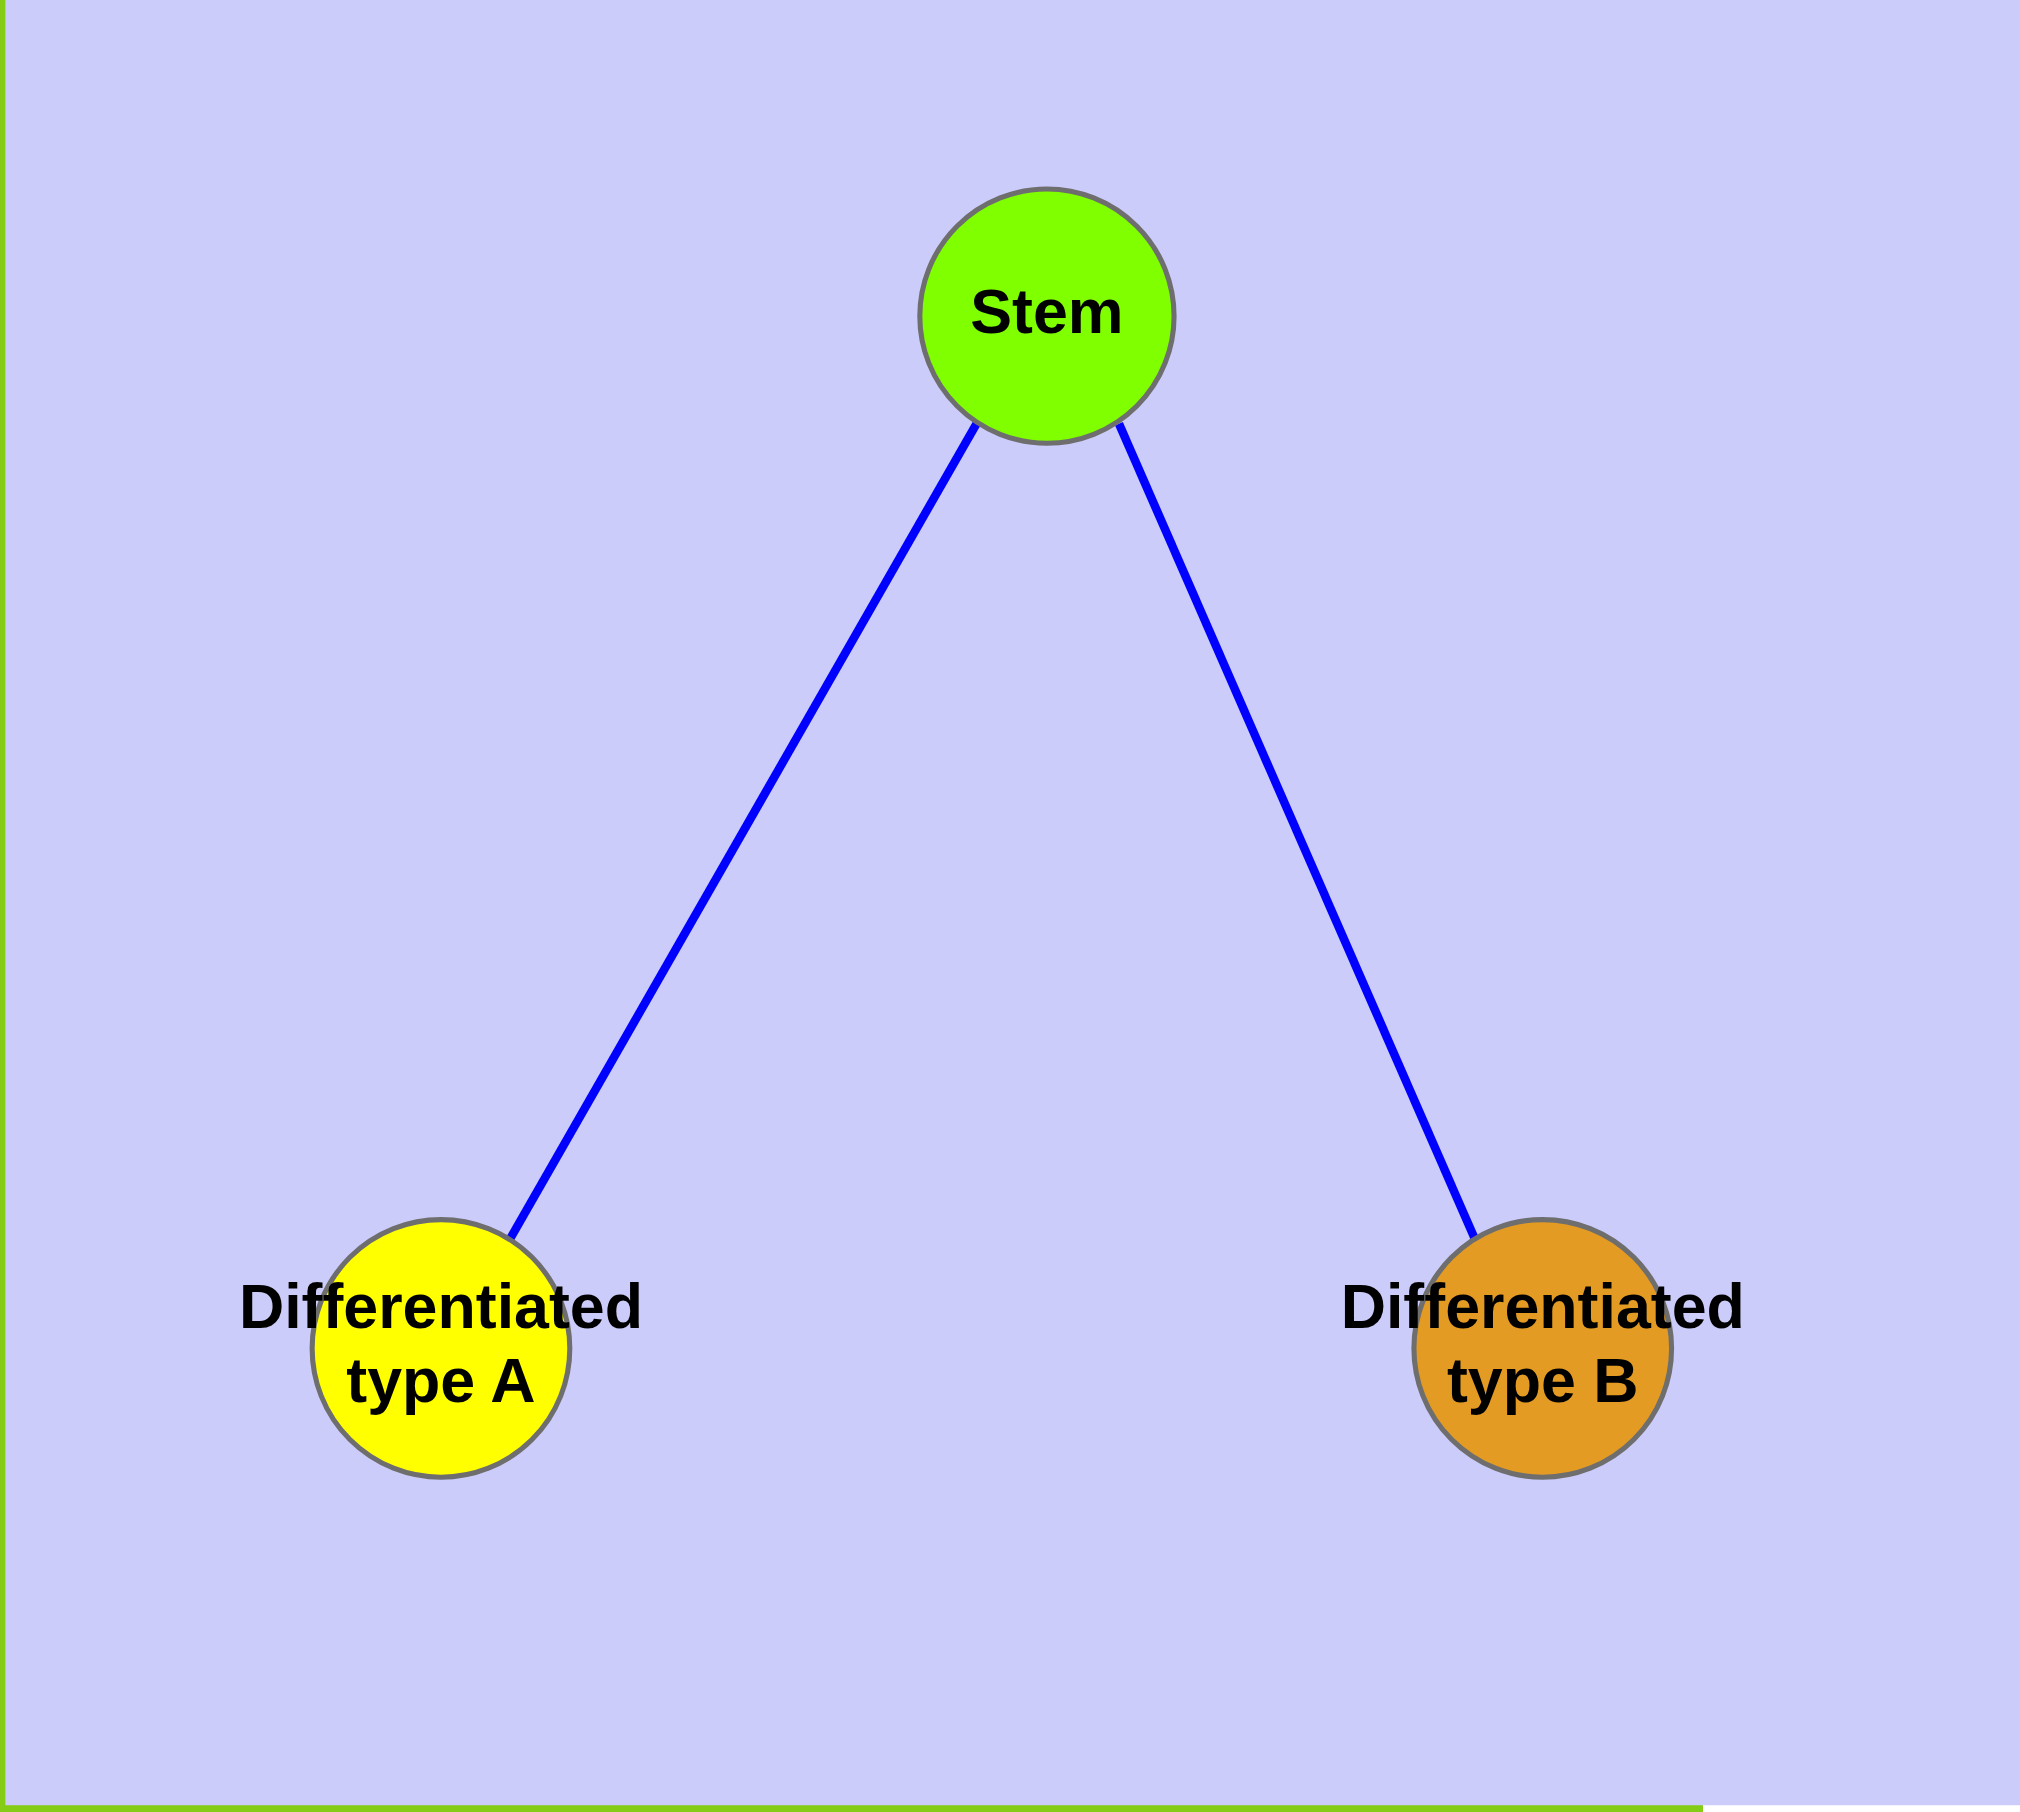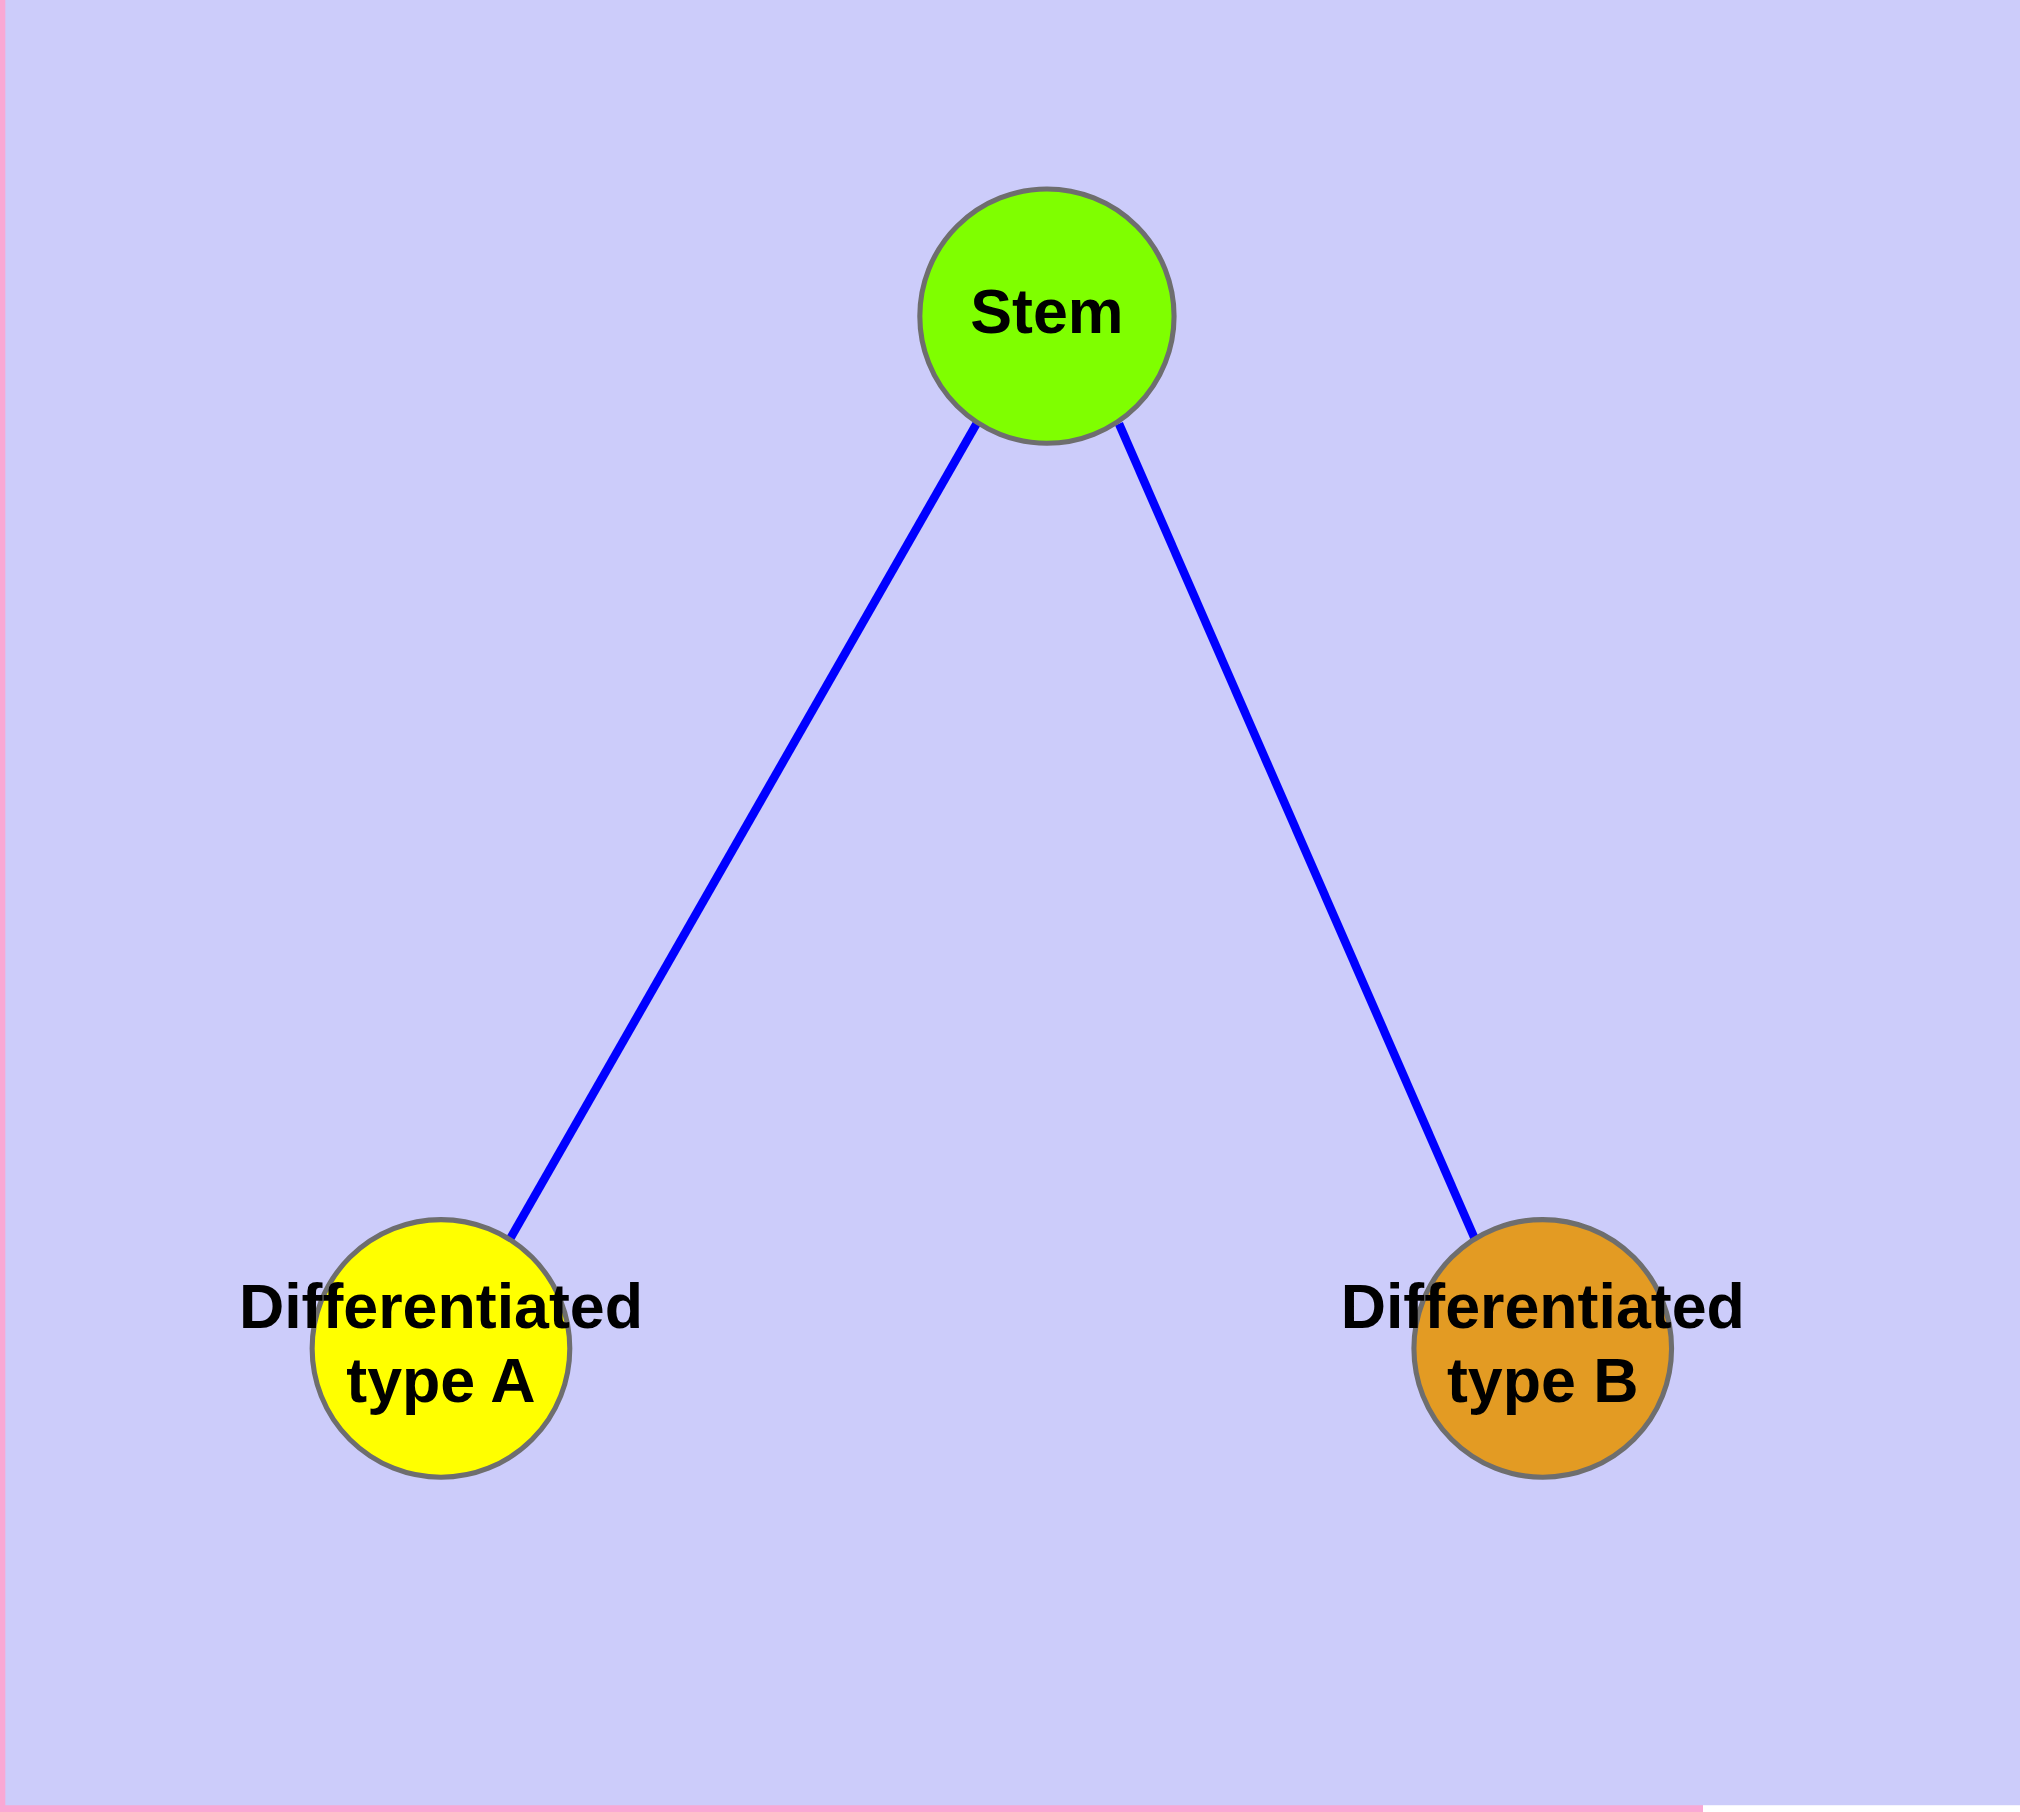--- a/index.html
+++ b/index.html
@@ -30,21 +30,21 @@
     font-family: "Liberation Sans", sans-serif;
     font-weight: bold;
     fill: #000000;
     text-anchor: middle;
     dominant-baseline: middle;
   }
 </style>
 </head>
 <body style="width: 2021px; height: 1812px;">
 
-<div id="canvas-root" style="width: 1703px; height: 1812px; background: #f9a8d4;">
+<div id="canvas-root" style="width: 1703px; height: 1812px; background: #84cc16;">
   <svg id="graph-svg" width="2021" height="1812" viewBox="0 0 2384 2138" xmlns="http://www.w3.org/2000/svg">
 
     <rect id="bg-rect" x="6" y="0" width="2378" height="2130" fill="#ccccfa"></rect>
 
     <g id="edges-layer">
         <line x1="1153" y1="498" x2="602" y2="1461" stroke="#0000ff" stroke-width="10" stroke-linecap="butt"></line>
         <line x1="1320" y1="500" x2="1740" y2="1462" stroke="#0000ff" stroke-width="10" stroke-linecap="butt"></line>
       </g>
     <g id="nodes-layer">
         <g>

